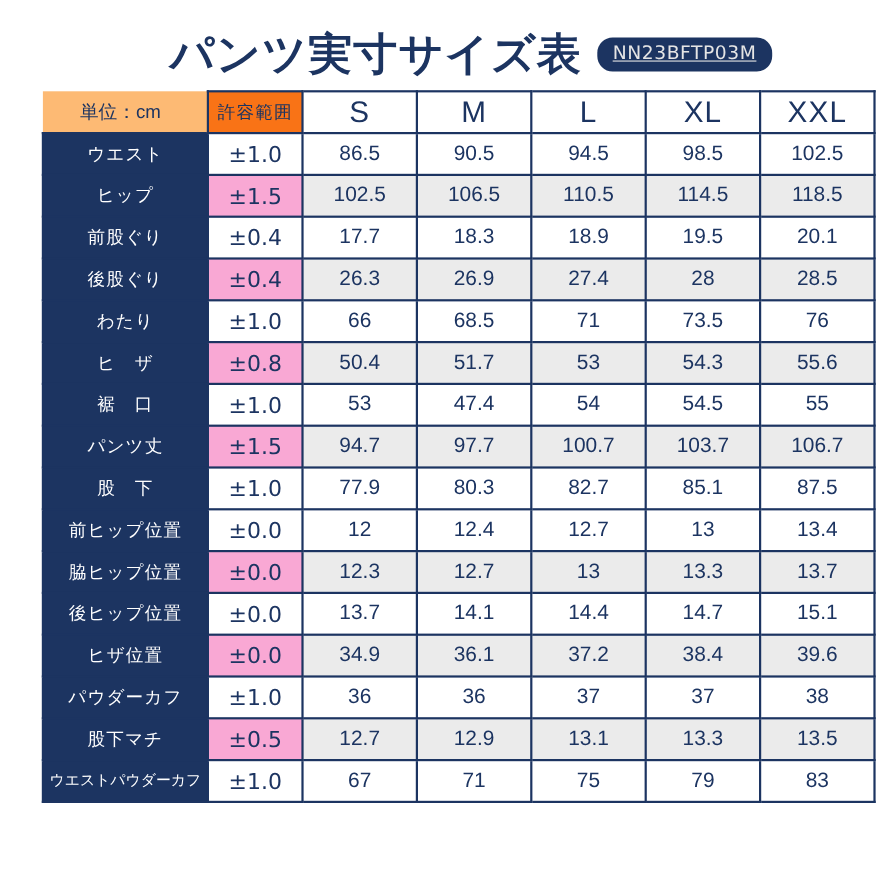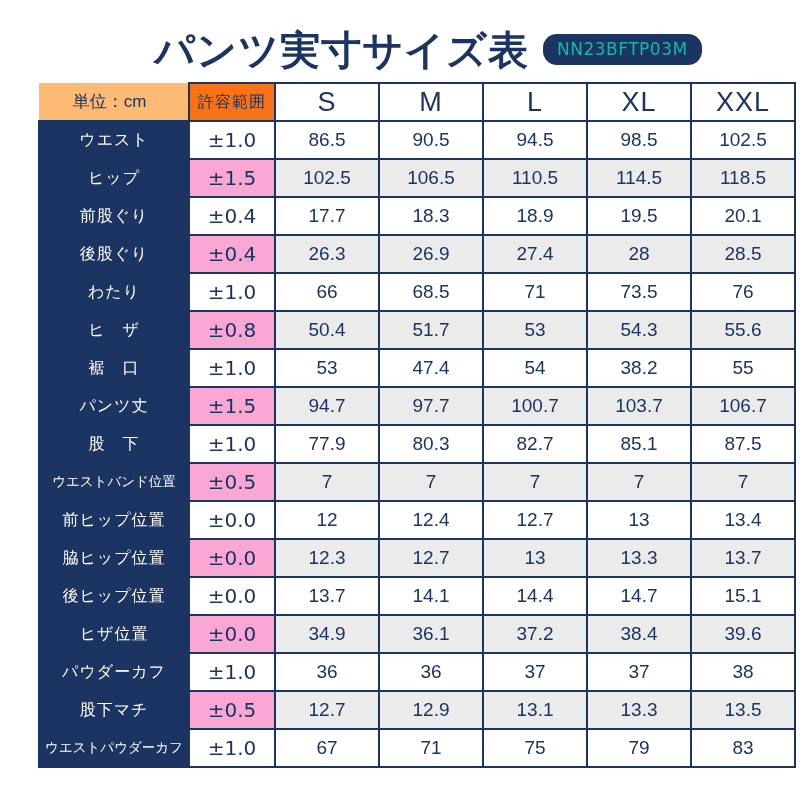--- a/index.html
+++ b/index.html
@@ -32,28 +32,29 @@
   .title {
     font-size: 40px;
     font-weight: bold;
     letter-spacing: 1px;
     color: #1c3461;
     line-height: 1;
     white-space: nowrap;
   }
   .model-badge {
     background: #1c3461;
-    color: #14b8a6;
+    color: #e5e5e5;
     border-radius: 14px;
     font-size: 17px;
     padding: 5px 14px 6px 14px;
     letter-spacing: 0.5px;
     margin-bottom: 5px;
     white-space: nowrap;
     font-family: "DejaVu Sans", sans-serif;
+    text-decoration: underline;
   }
   table.size-table {
     border-collapse: collapse;
     width: 756px;
     margin-top: 12px;
     table-layout: fixed;
   }
   table.size-table td, table.size-table th {
     border: 2px solid #1c3461;
     padding: 0;
@@ -207,50 +208,41 @@
         <td class="val">53</td>
         <td class="val">54.3</td>
         <td class="val">55.6</td>
       </tr>
       <tr class="odd">
         <td class="row-label">裾　口</td>
         <td class="tol">±1.0</td>
         <td class="val">53</td>
         <td class="val">47.4</td>
         <td class="val">54</td>
-        <td class="val">38.2</td>
+        <td class="val">54.5</td>
         <td class="val">55</td>
       </tr>
       <tr class="even">
         <td class="row-label">パンツ丈</td>
         <td class="tol">±1.5</td>
         <td class="val">94.7</td>
         <td class="val">97.7</td>
         <td class="val">100.7</td>
         <td class="val">103.7</td>
         <td class="val">106.7</td>
       </tr>
       <tr class="odd">
         <td class="row-label">股　下</td>
         <td class="tol">±1.0</td>
         <td class="val">77.9</td>
         <td class="val">80.3</td>
         <td class="val">82.7</td>
         <td class="val">85.1</td>
         <td class="val">87.5</td>
       </tr>
-      <tr class="even">
-        <td class="row-label small">ウエストバンド位置</td>
-        <td class="tol">±0.5</td>
-        <td class="val">7</td>
-        <td class="val">7</td>
-        <td class="val">7</td>
-        <td class="val">7</td>
-        <td class="val">7</td>
-      </tr>
       <tr class="odd">
         <td class="row-label">前ヒップ位置</td>
         <td class="tol">±0.0</td>
         <td class="val">12</td>
         <td class="val">12.4</td>
         <td class="val">12.7</td>
         <td class="val">13</td>
         <td class="val">13.4</td>
       </tr>
       <tr class="even">

